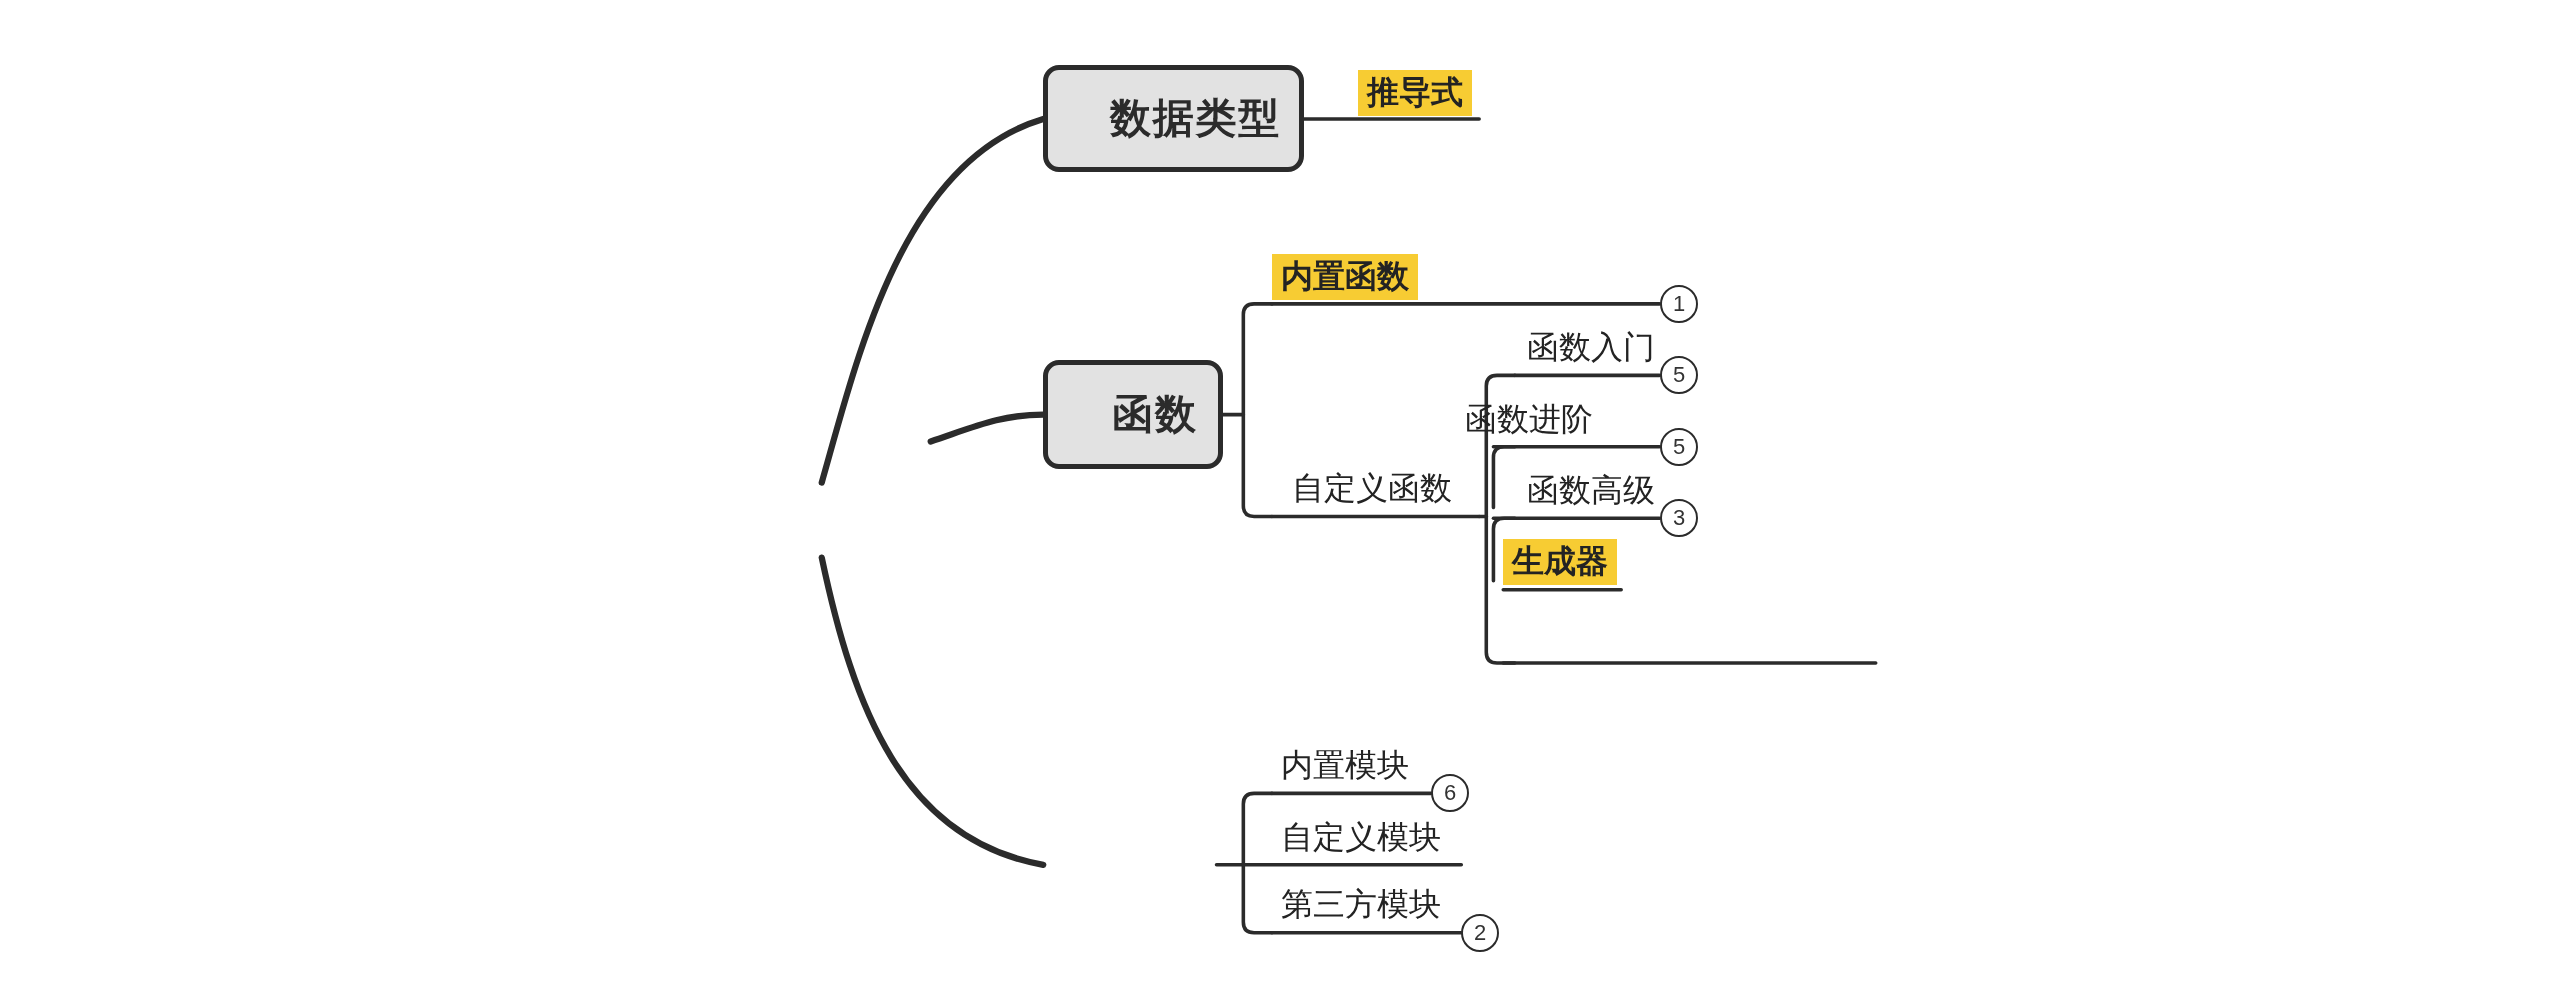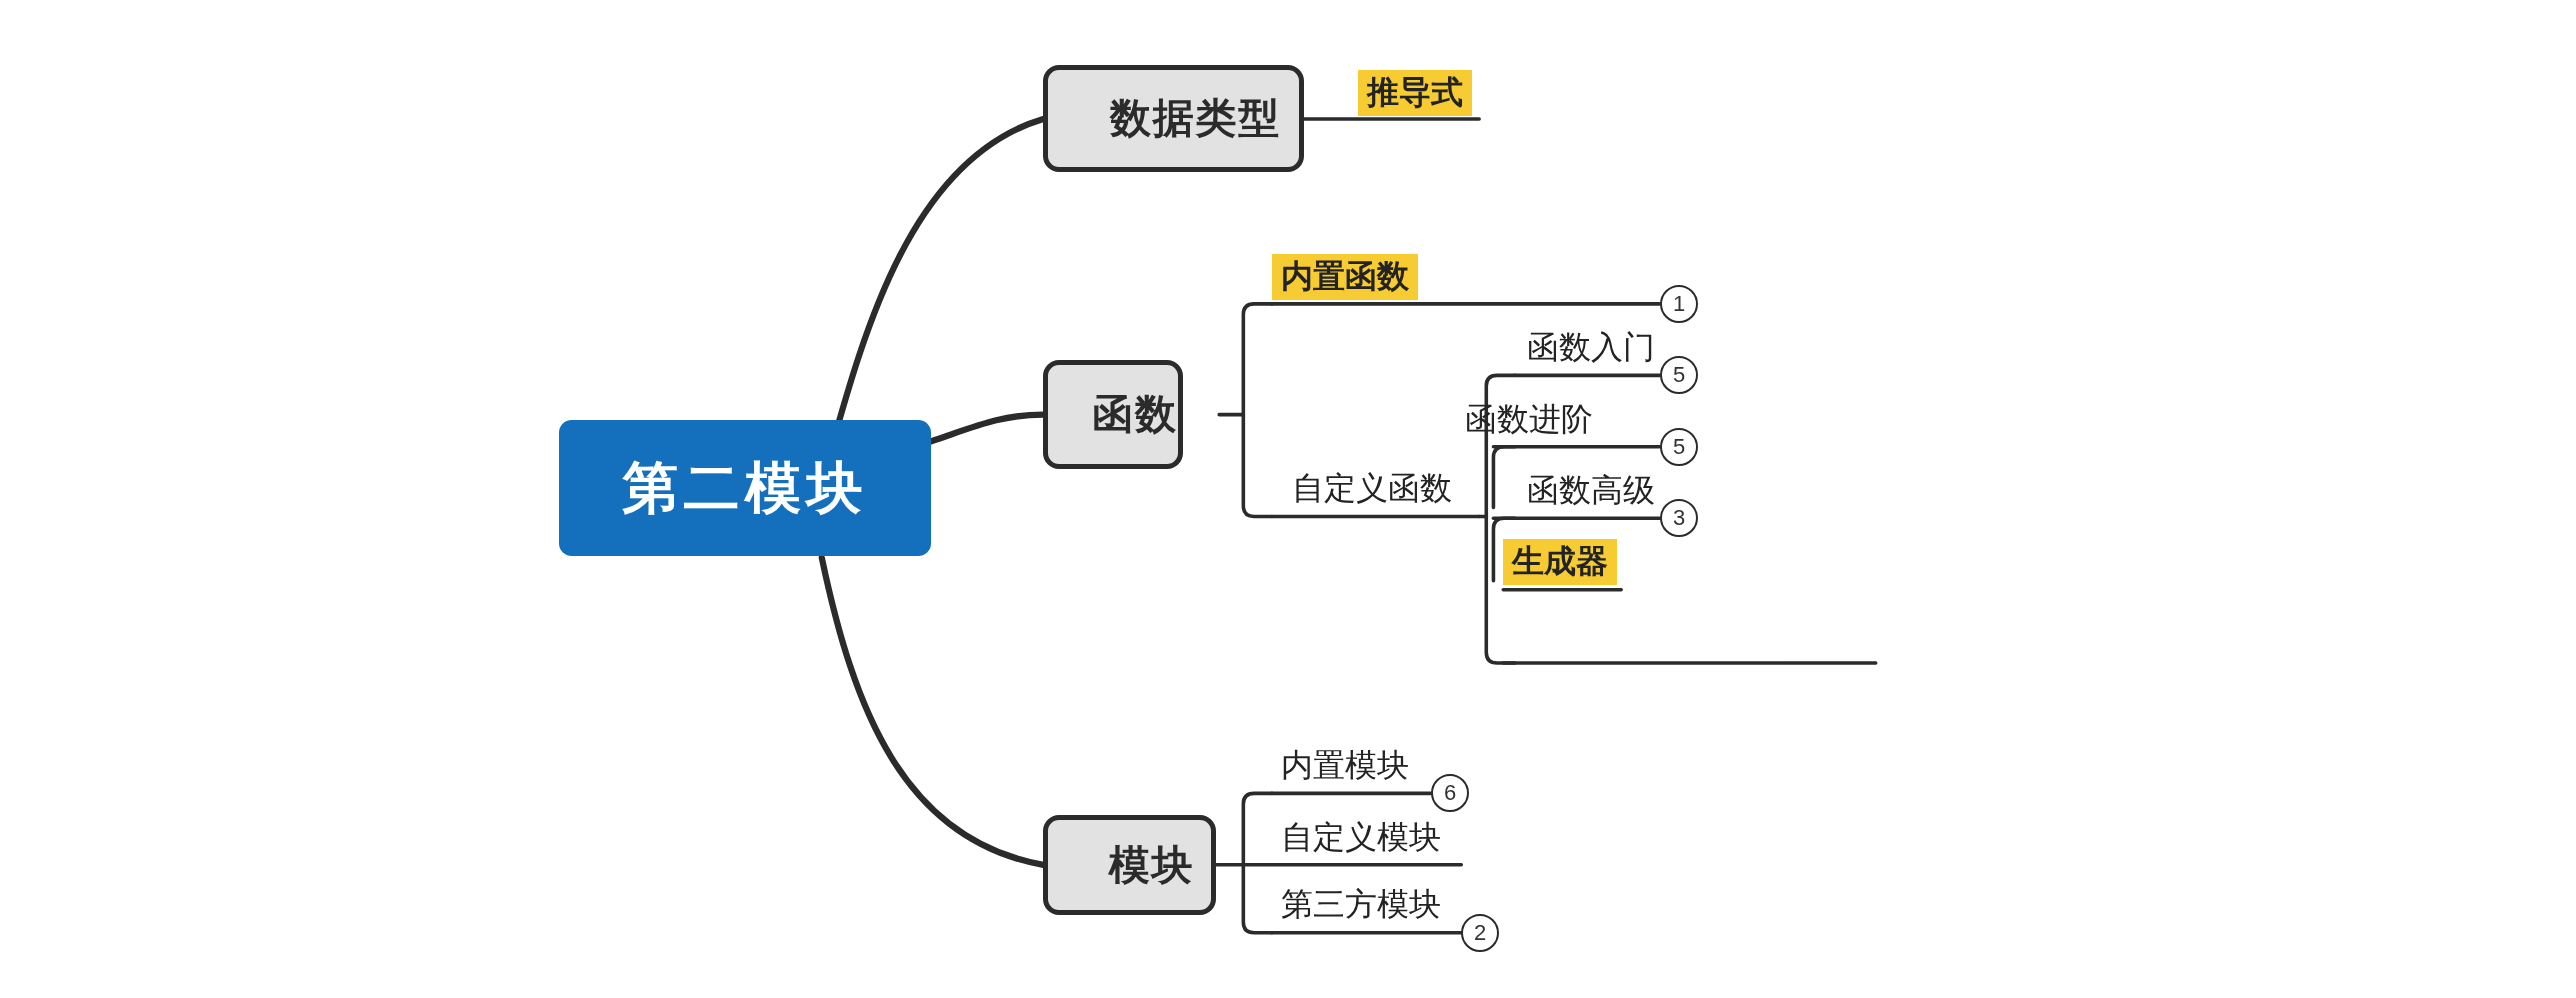--- a/index.html
+++ b/index.html
@@ -154,33 +154,30 @@
 
       <path stroke-width="4" d="M 1362,968 L 1392,968"></path>
       <path stroke-width="4" d="M 1424,888 L 1404,888 Q 1392,888 1392,900
                L 1392,1032 Q 1392,1044 1404,1044 L 1424,1044"></path>
       <path stroke-width="4" d="M 1424,888 L 1602,888"></path>
       <path stroke-width="4" d="M 1392,968 L 1636,968"></path>
       <path stroke-width="4" d="M 1424,1044 L 1636,1044"></path>
     </g>
   </svg>
 
-  <div class="root-node" style="left:559px; top:420px; width:372px; height:136px; background:#1470bd;">
-    <span class="root-label">第二模块</span>
-  </div>
 
   <div class="branch-node" style="left:1043px; top:65px; width:261px; height:107px;">
     <span class="branch-label">数据类型</span>
   </div>
 
   <div class="leaf bold" style="left:1358px; top:70px;">
     <span class="hl">推导式</span>
   </div>
 
-  <div class="branch-node" style="left:1043px; top:360px; width:140px; height:109px;">
+  <div class="branch-node" style="left:1043px; top:360px; width:180px; height:109px;">
     <span class="branch-label">函数</span>
   </div>
 
   <div class="leaf bold" style="left:1272px; top:254px;">
     <span class="hl">内置函数</span>
   </div>
   <div class="badge" style="left:1660px; top:285px;">
     <span>1</span>
   </div>
 
@@ -207,23 +204,20 @@
   </div>
   <div class="badge" style="left:1660px; top:499px;">
     <span>3</span>
   </div>
 
   <div class="leaf bold" style="left:1503px; top:539px;">
     <span class="hl">生成器</span>
   </div>
 
 
-  <div class="branch-node" style="left:1043px; top:815px; width:173px; height:100px;">
-    <span class="branch-label">模块</span>
-  </div>
 
   <div class="leaf" style="left:1272px; top:743px;">
     <span class="plain">内置模块</span>
   </div>
   <div class="badge" style="left:1431px; top:774px;">
     <span>6</span>
   </div>
 
   <div class="leaf" style="left:1272px; top:815px;">
     <span class="plain">自定义模块</span>

